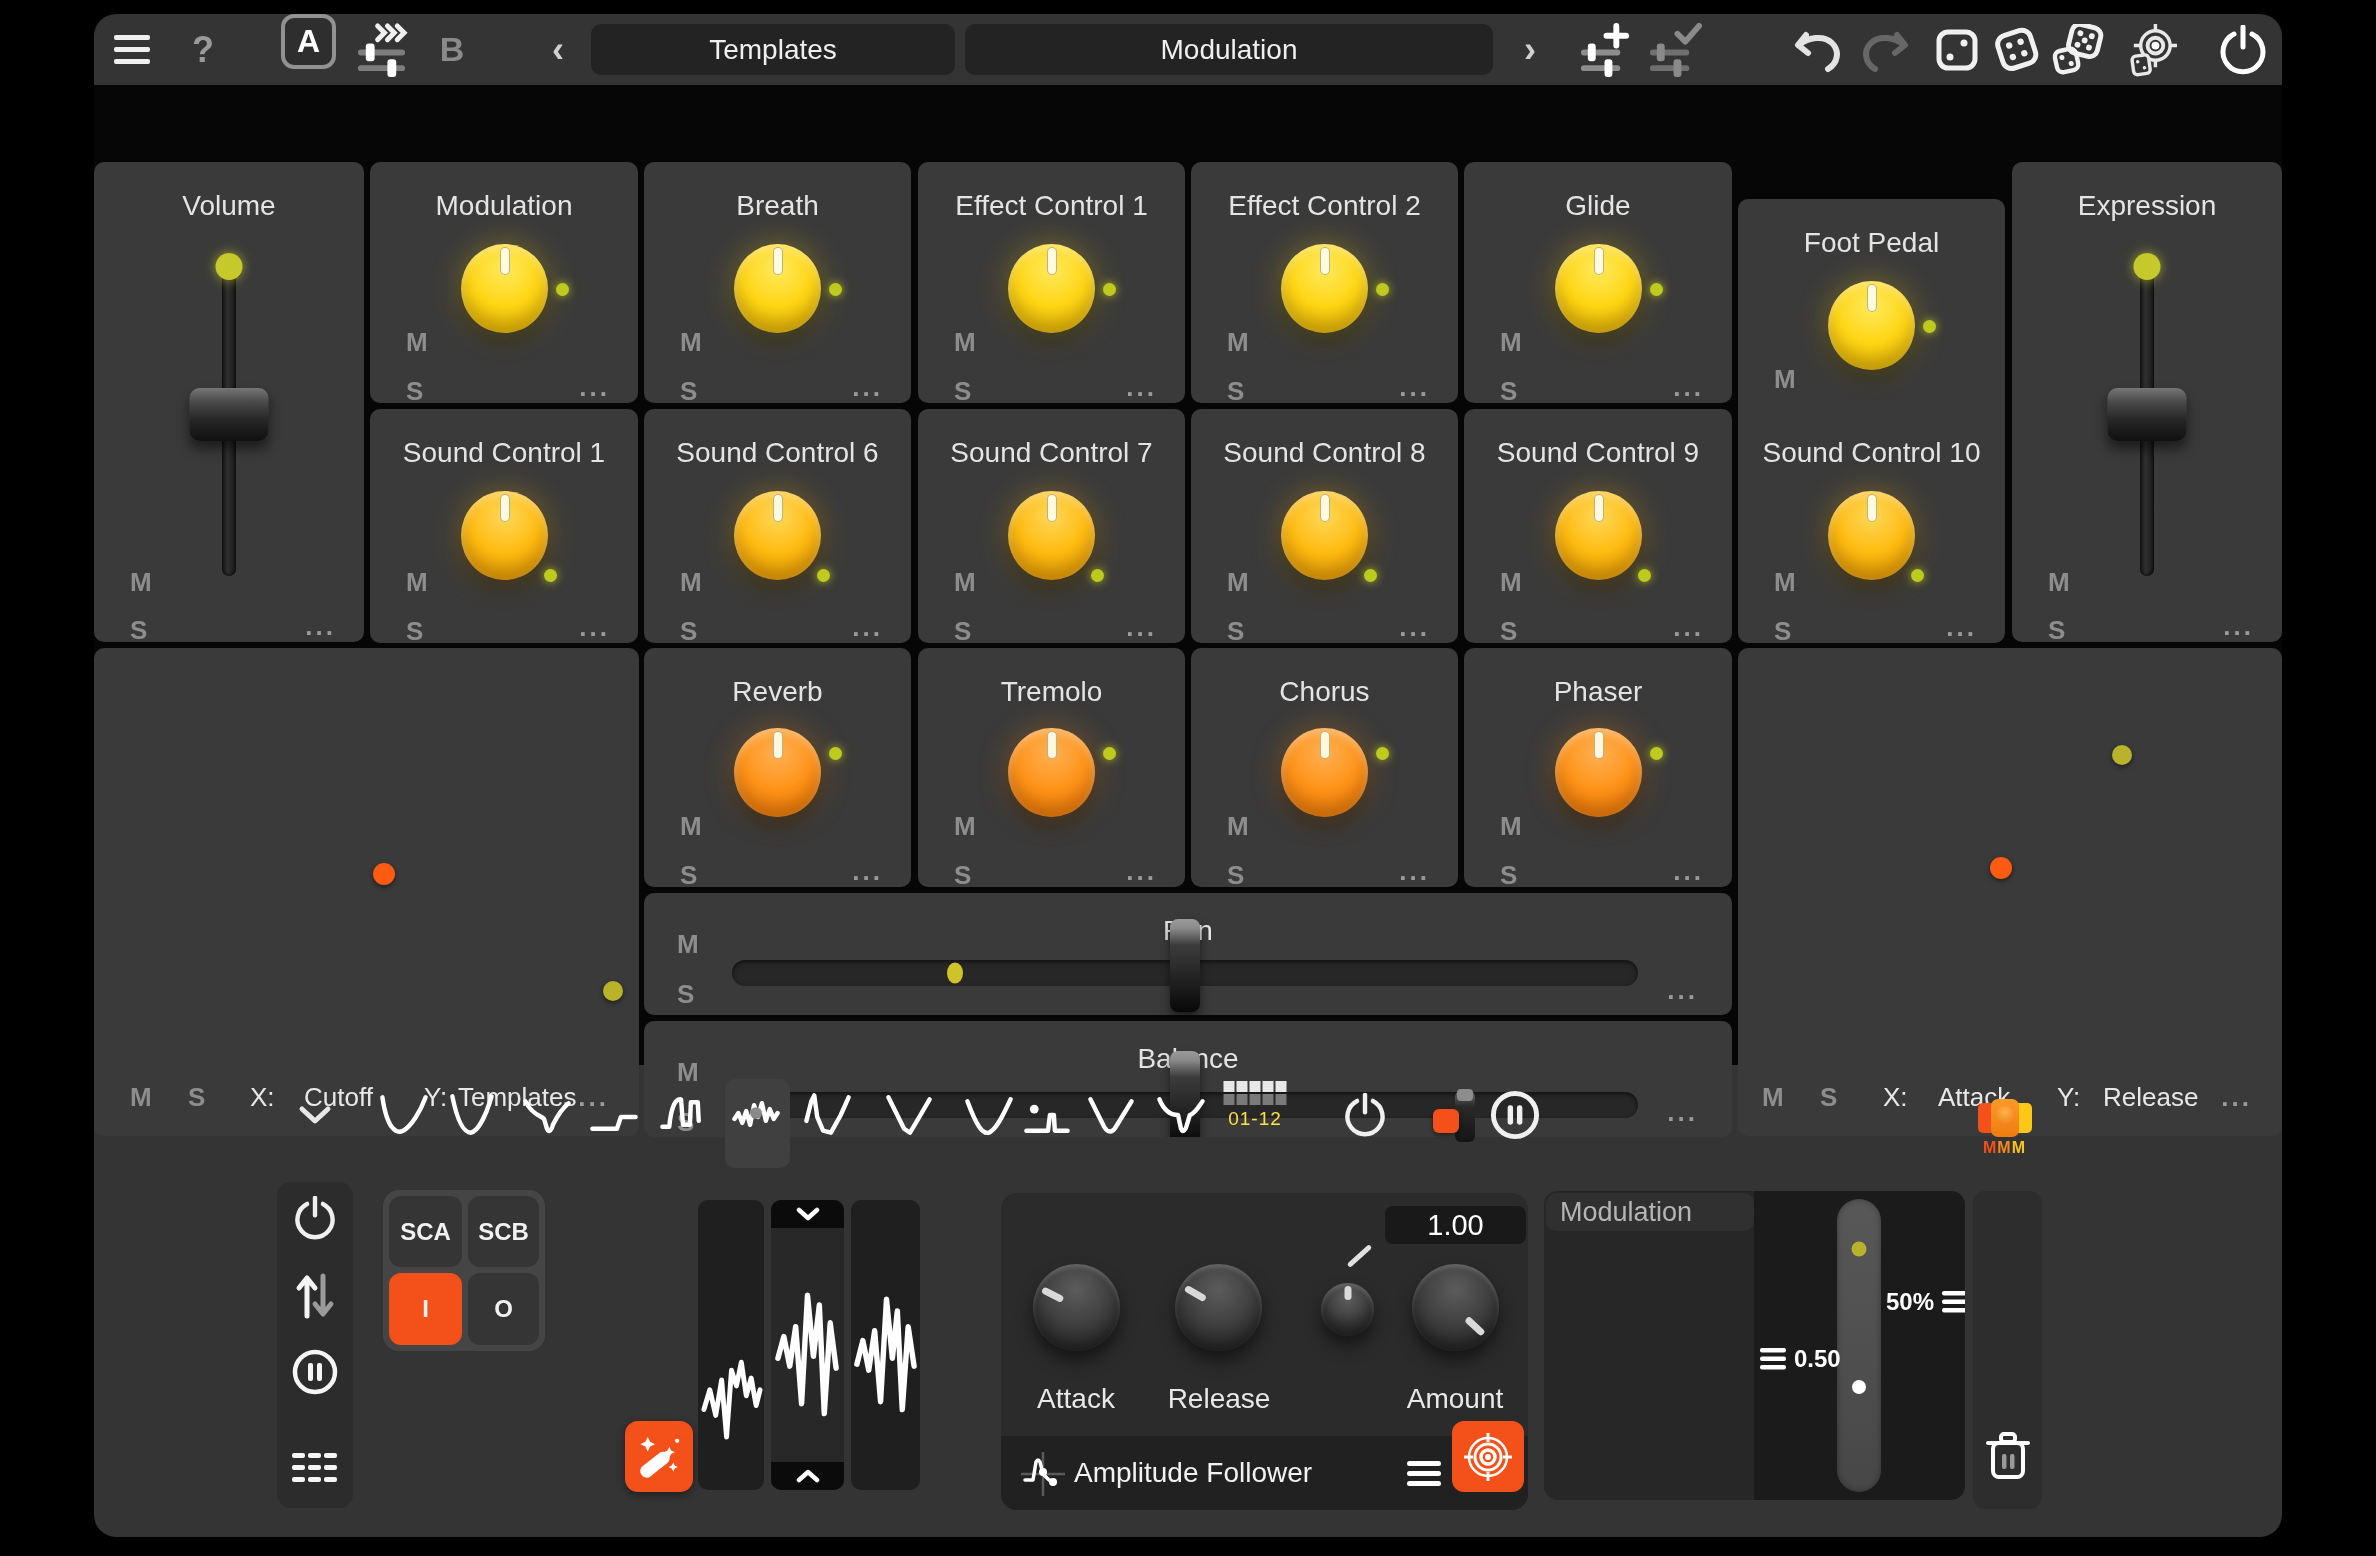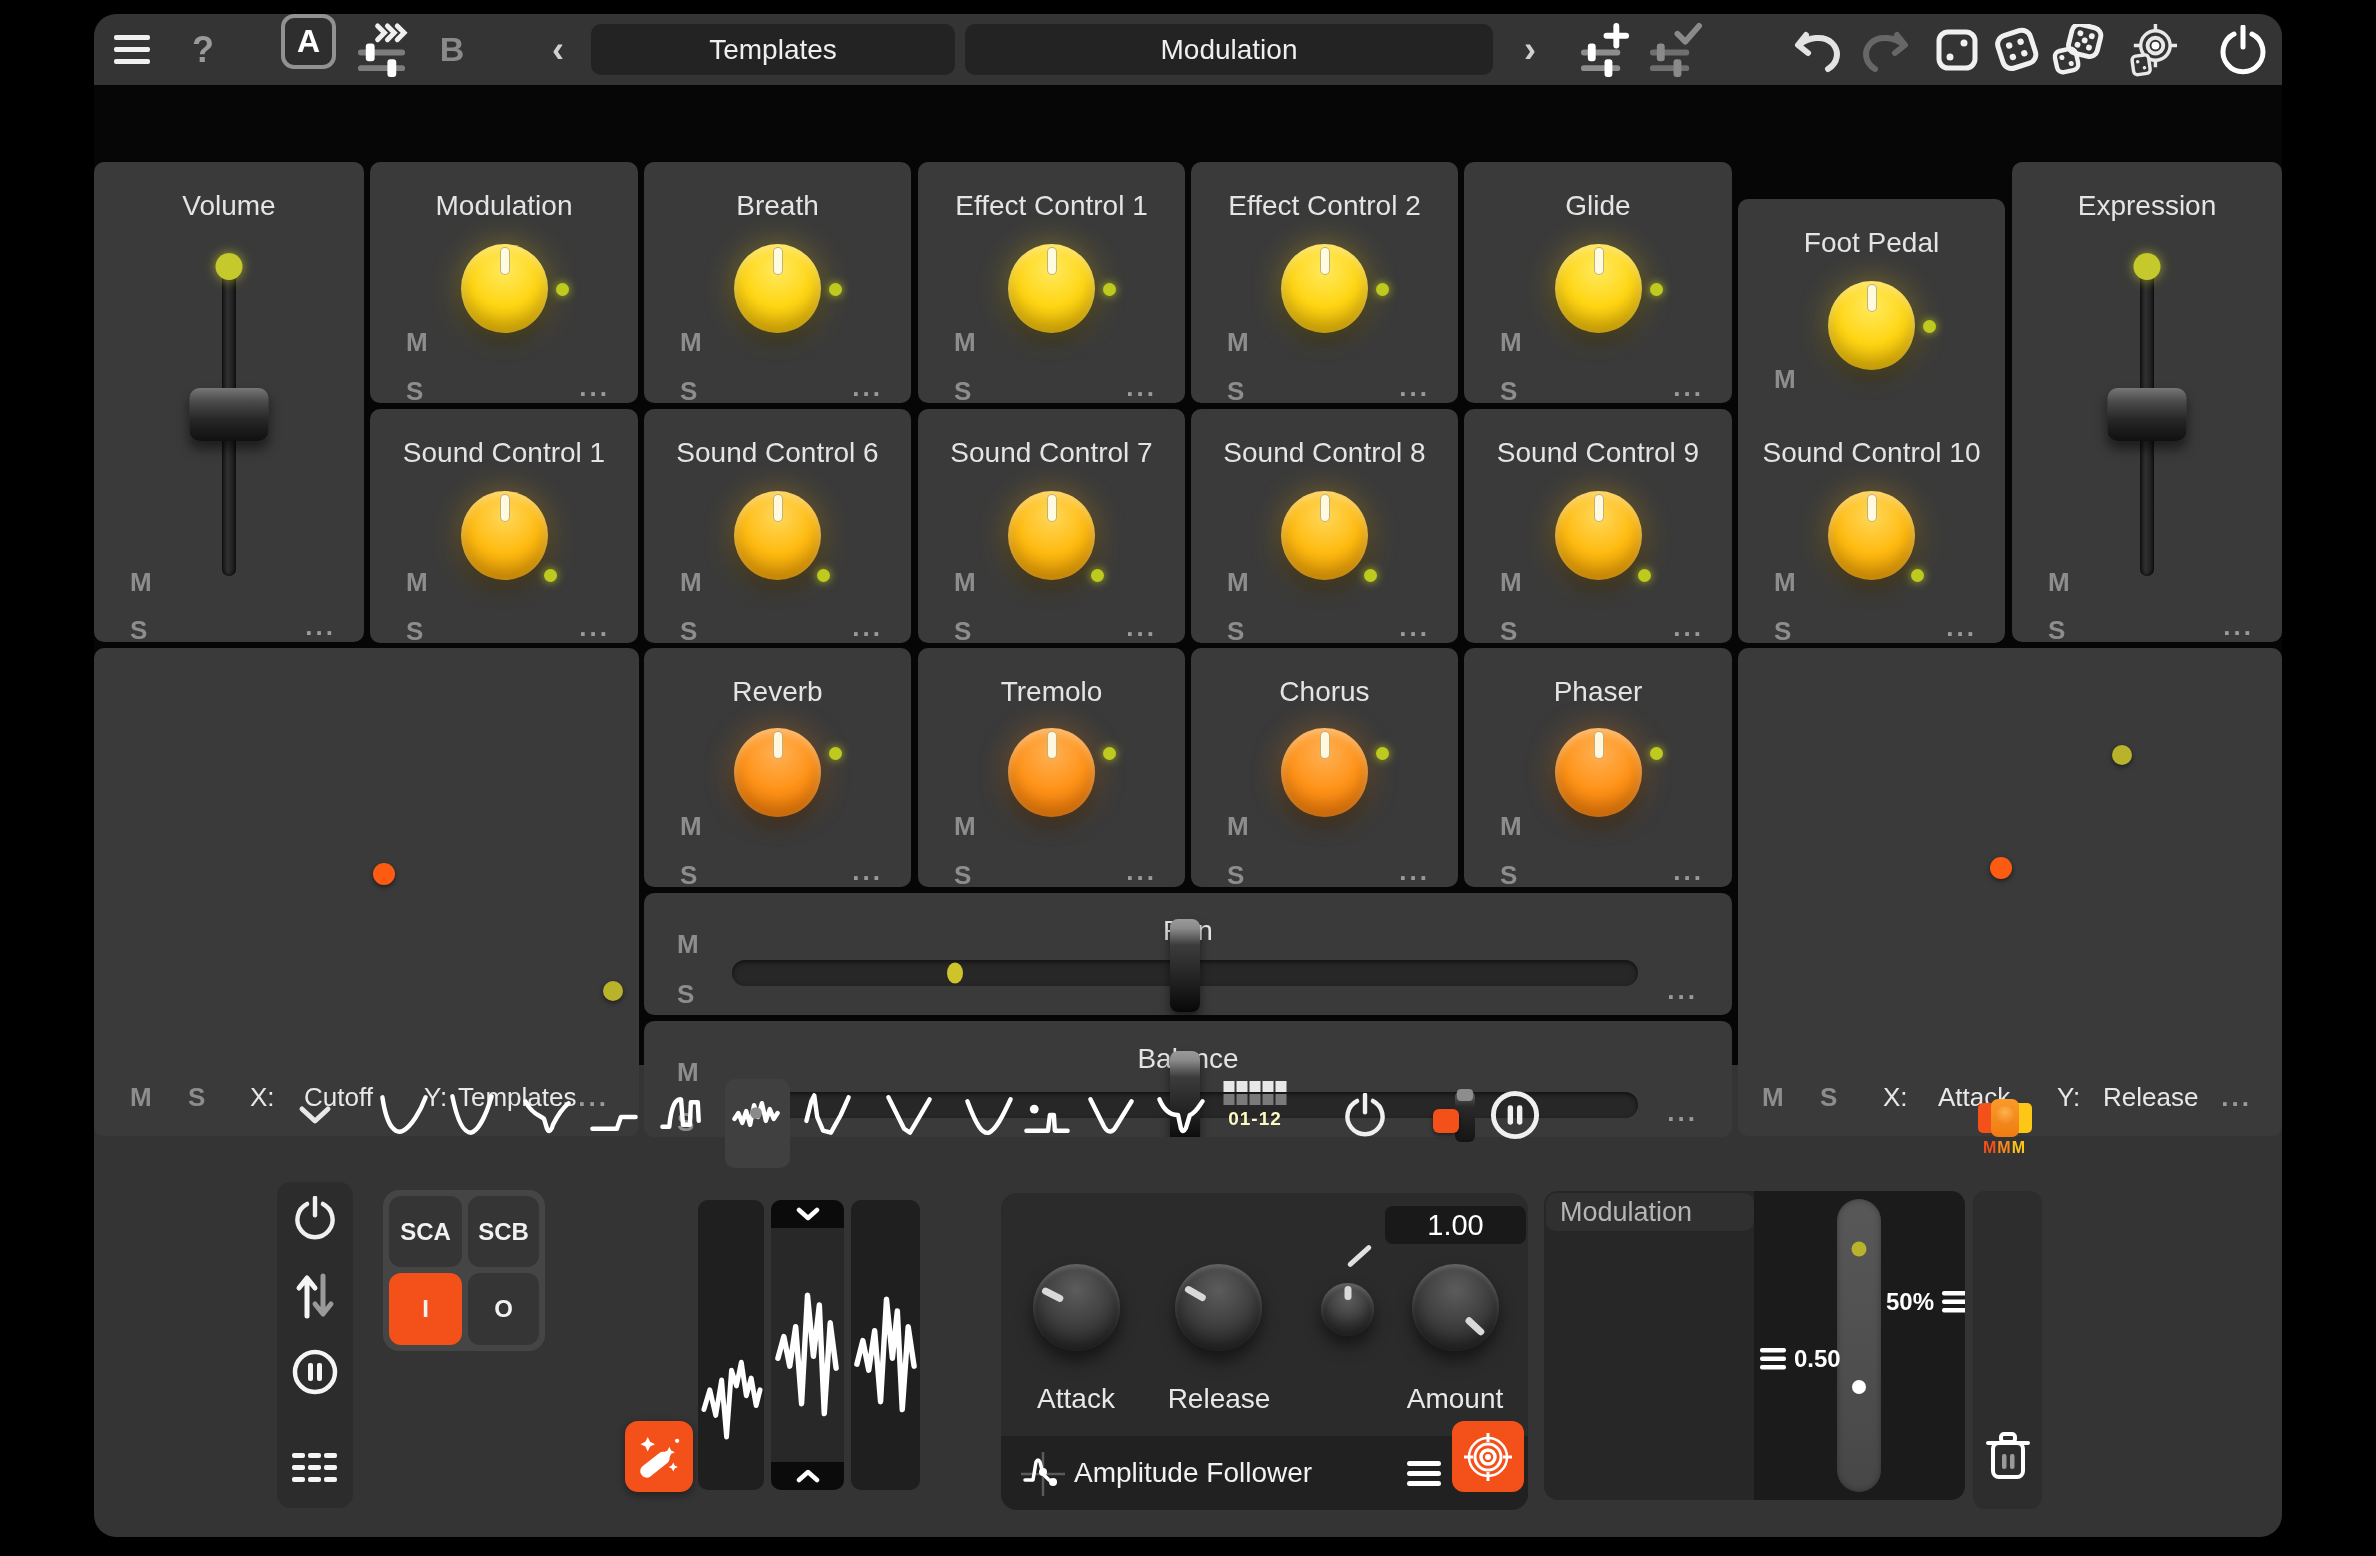--- a/index.html
+++ b/index.html
@@ -48,21 +48,21 @@
   .hhandle { position:absolute; width:30px; height:93px; border-radius:8px;
     background:linear-gradient(180deg,#9a9a9a 0%,#8a8a8a 10%,#3c3c3c 28%,#1b1b1b 75%,#070707 100%); box-shadow:0 6px 10px rgba(0,0,0,.5); }
 
   
   .strip { position:absolute; left:0; top:1051px; width:2188px; height:103px; }
   .strip-item { position:absolute; top:50%; transform:translate(-50%,-50%); }
   .strip-sel { position:absolute; left:631px; top:14px; width:65px; height:89px; background:#404040; border-radius:10px; }
   .bank { position:absolute; transform:translateX(-50%); text-align:center; }
   .bank-grid { display:grid; grid-template-columns:repeat(5,11px); grid-gap:2px; justify-content:center; }
   .bank-grid i { width:11px; height:11px; display:block; }
-  .bank-lab { margin-top:3px; color:#fef9c3; font-size:19px; font-weight:700; letter-spacing:1px; }
+  .bank-lab { margin-top:3px; color:#fde047; font-size:19px; font-weight:400; letter-spacing:1px; }
   .faderbtn { position:absolute; width:50px; height:55px; }
   .faderbtn .bar { position:absolute; left:24px; top:2px; width:20px; height:51px; background:linear-gradient(180deg,#6a6a6a 0%,#2a2a2a 30%,#141414 100%); border-radius:6px; }
   .faderbtn .cap { position:absolute; left:26px; top:0px; width:16px; height:12px; background:#8d8d8d; border-radius:4px; }
   .faderbtn .oknob { position:absolute; left:2px; top:20px; width:26px; height:24px; background:var(--accent); border-radius:6px; box-shadow:0 2px 4px rgba(0,0,0,.5); }
 
   
   .iconcol { position:absolute; left:183px; top:1168px; width:76px; height:326px; background:#2c2c2c; border-radius:14px; }
   .iconcol .ic { position:absolute; left:50%; transform:translate(-50%,-50%); }
 
   .iogroup { position:absolute; left:289px; top:1176px; width:162px; height:161px; background:#454545; border-radius:16px; }

